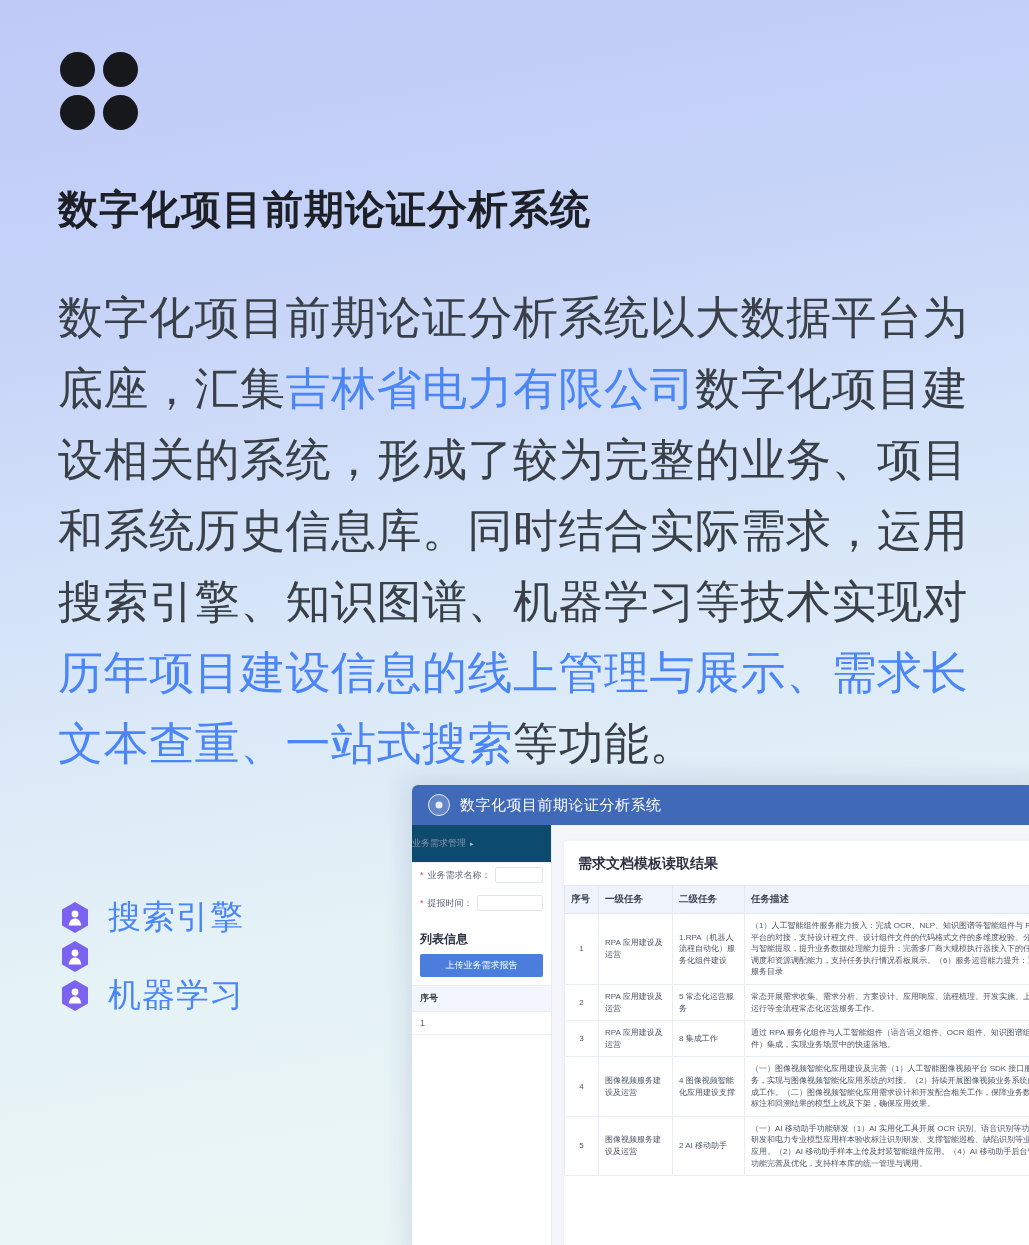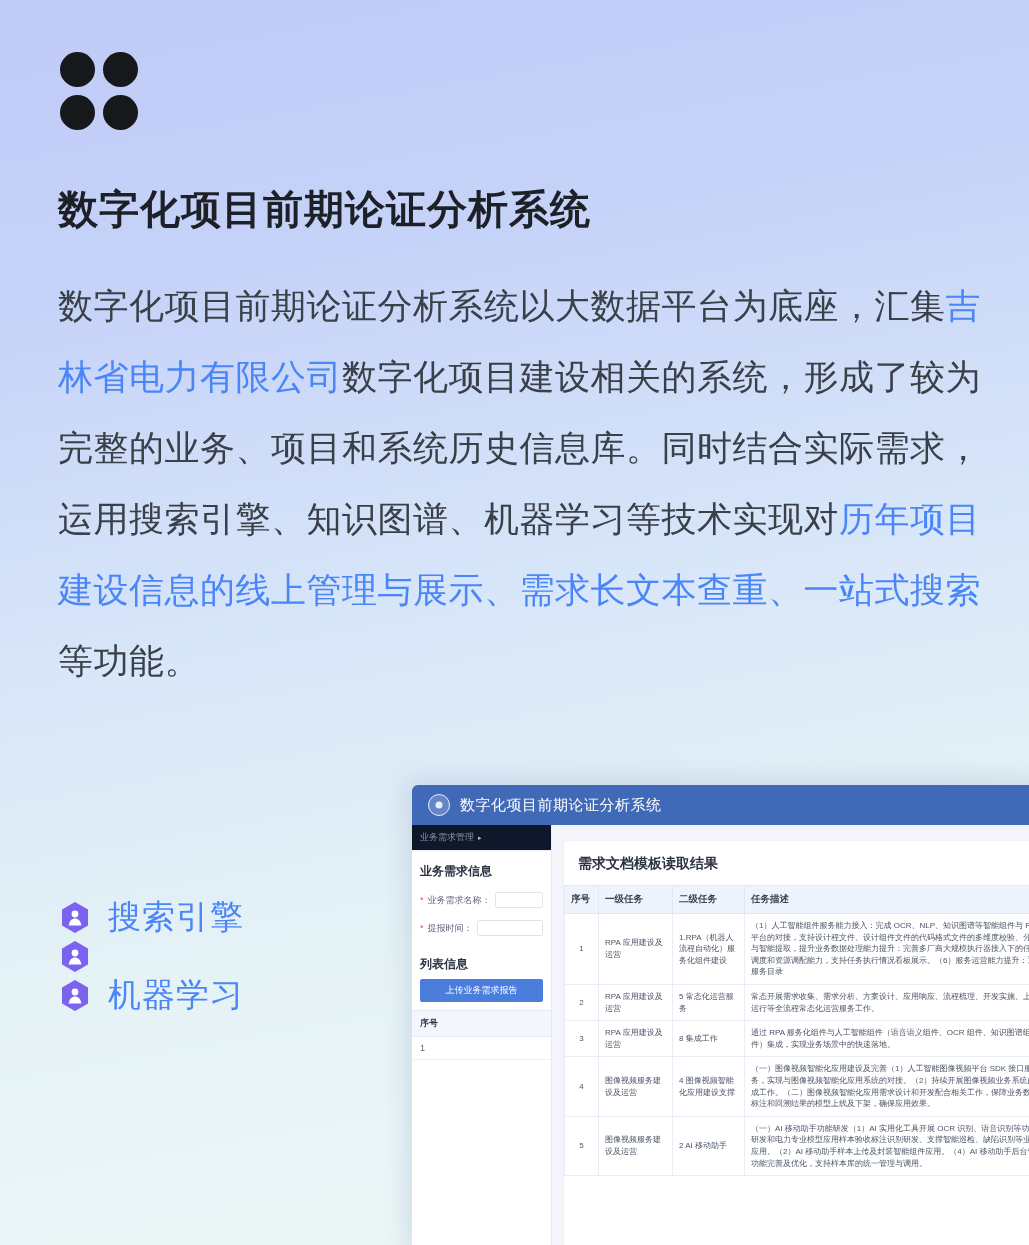--- a/index.html
+++ b/index.html
@@ -42,23 +42,23 @@
     font-size: 40px;
     font-weight: bold;
     color: #1d2026;
     letter-spacing: 1px;
     white-space: nowrap;
   }
 
   .desc {
     position: absolute;
     left: 58px;
-    top: 270px;
+    top: 282px;
     width: 930px;
-    font-size: 35px;
+    font-size: 45px;
     line-height: 71px;
     color: #3a4048;
     letter-spacing: 0.5px;
   }
   .desc .hl { color: #4a86f7; }
 
   
   .features {
     position: absolute;
     left: 60px;
@@ -127,28 +127,27 @@
   .shot-body { display: flex; height: 440px; }
 
   .shot-left {
     width: 140px;
     background: #fff;
     border-right: 1px solid #e8ebf2;
     padding: 0;
     flex: 0 0 auto;
   }
   .crumb {
-    height: 26px;
+    height: 38px;
     display: flex;
     align-items: center;
     gap: 4px;
-    padding-left: 8px;
     font-size: 9px;
     color: #8a93a5;
-    background: #0f172a;
+    background: #0c4a6e;
     border-bottom: 1px solid #eef0f5;
   }
   .crumb .chev { font-size: 7px; color: #b4bcca; }
   .sec-title {
     font-size: 12px;
     font-weight: bold;
     color: #2b3241;
     padding: 12px 8px 8px 8px;
   }
   .fld {
@@ -304,21 +303,20 @@
   </div>
 
   <div class="shot-body">
 
     <div class="shot-left">
       <div class="crumb">
         <span>业务需求管理</span>
         <span class="chev">▸</span>
       </div>
 
-      <div class="sec-title">业务需求信息</div>
 
       <div class="fld">
         <span class="req">*</span>
         <span>业务需求名称：</span>
         <span class="box"></span>
       </div>
 
       <div class="fld">
         <span class="req">*</span>
         <span>提报时间：</span>

